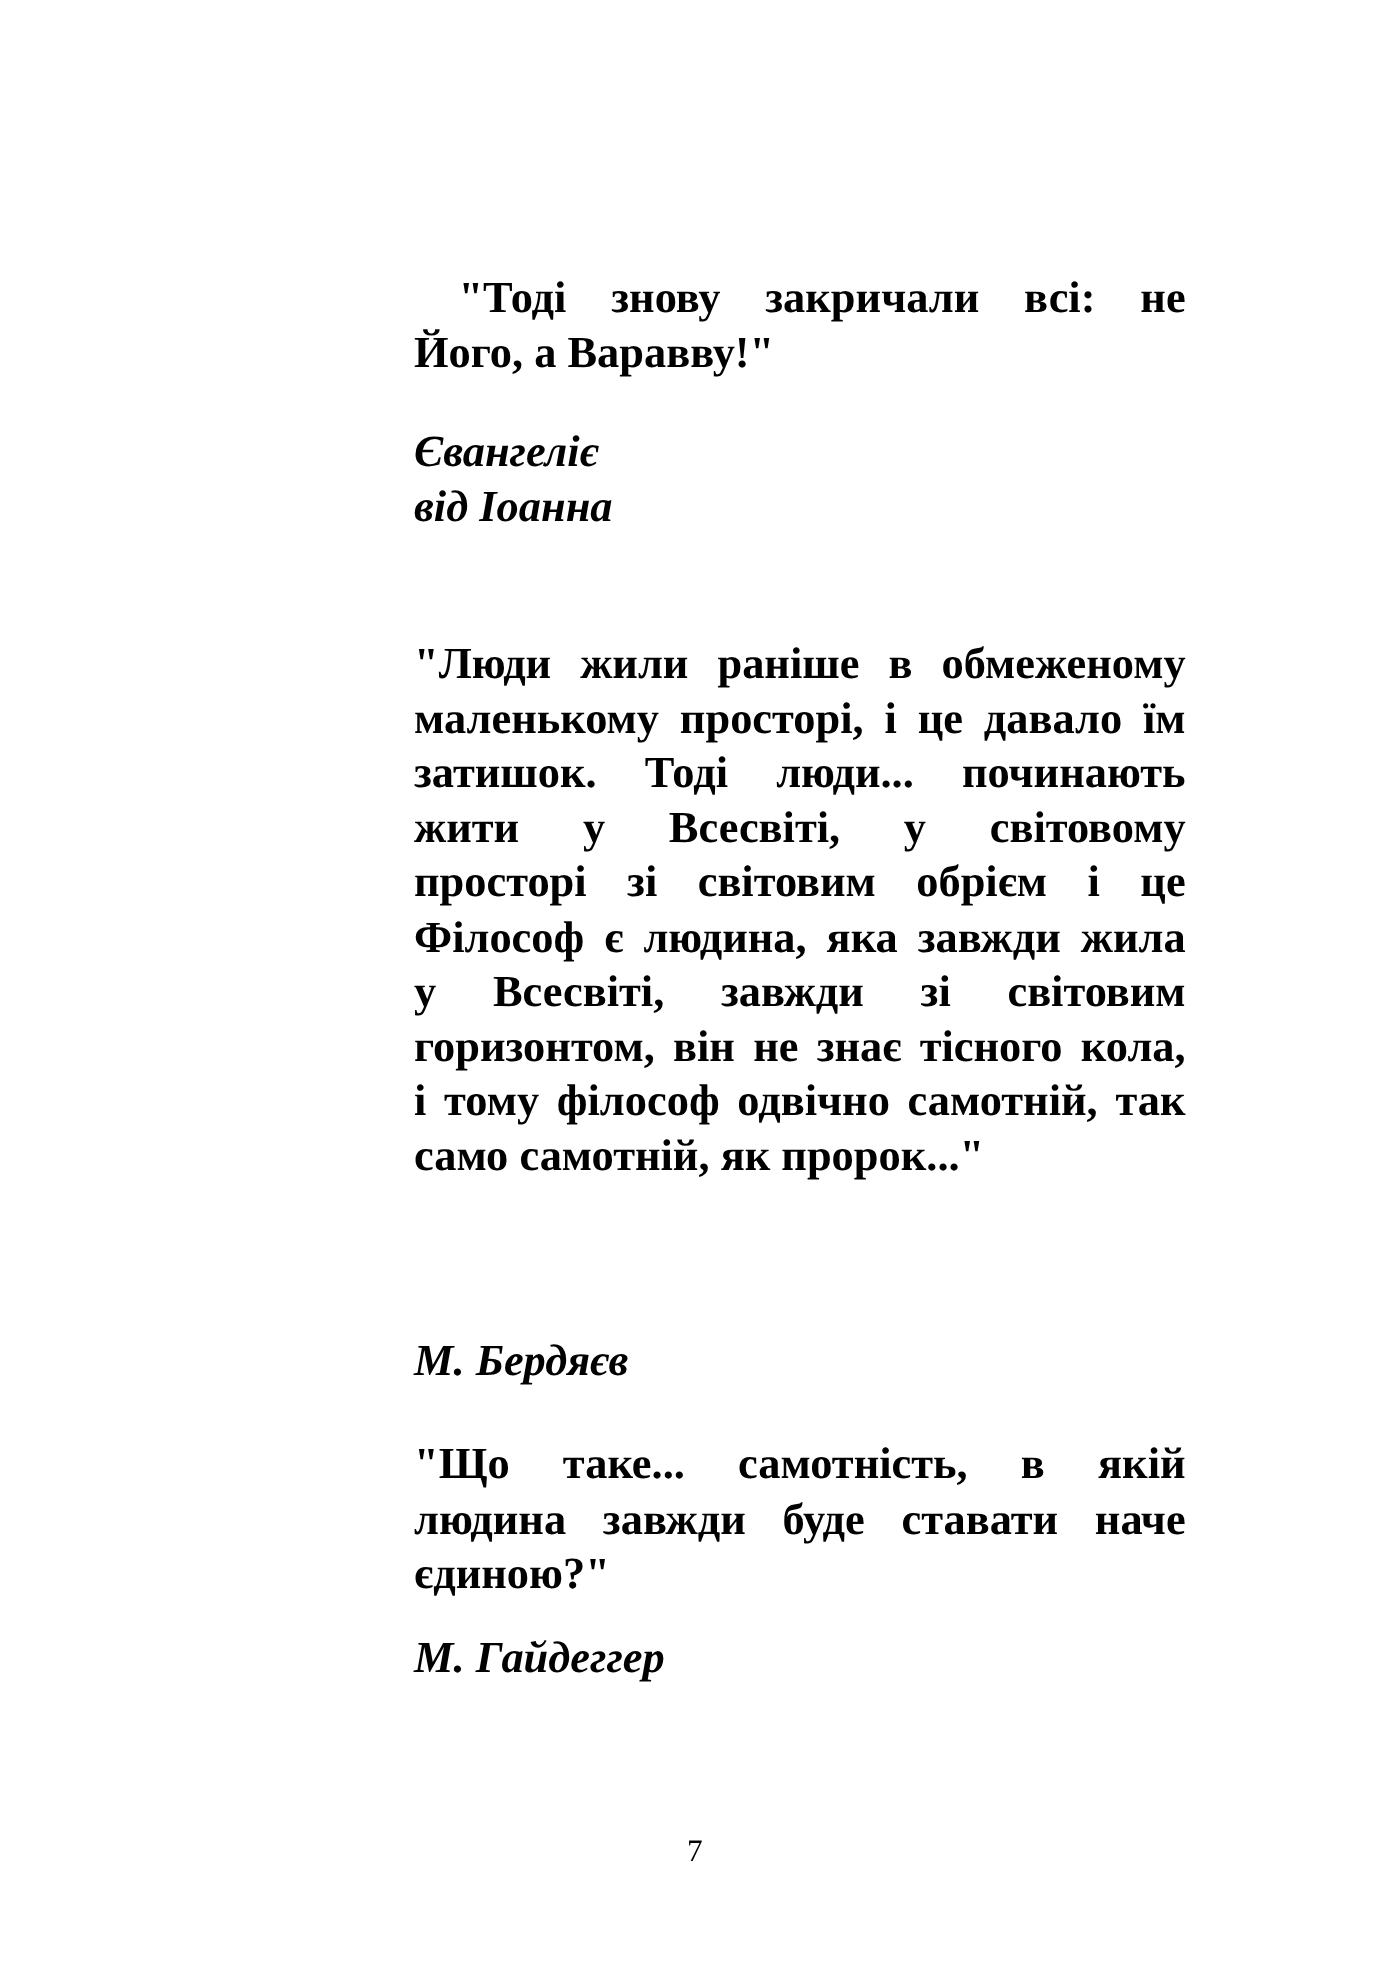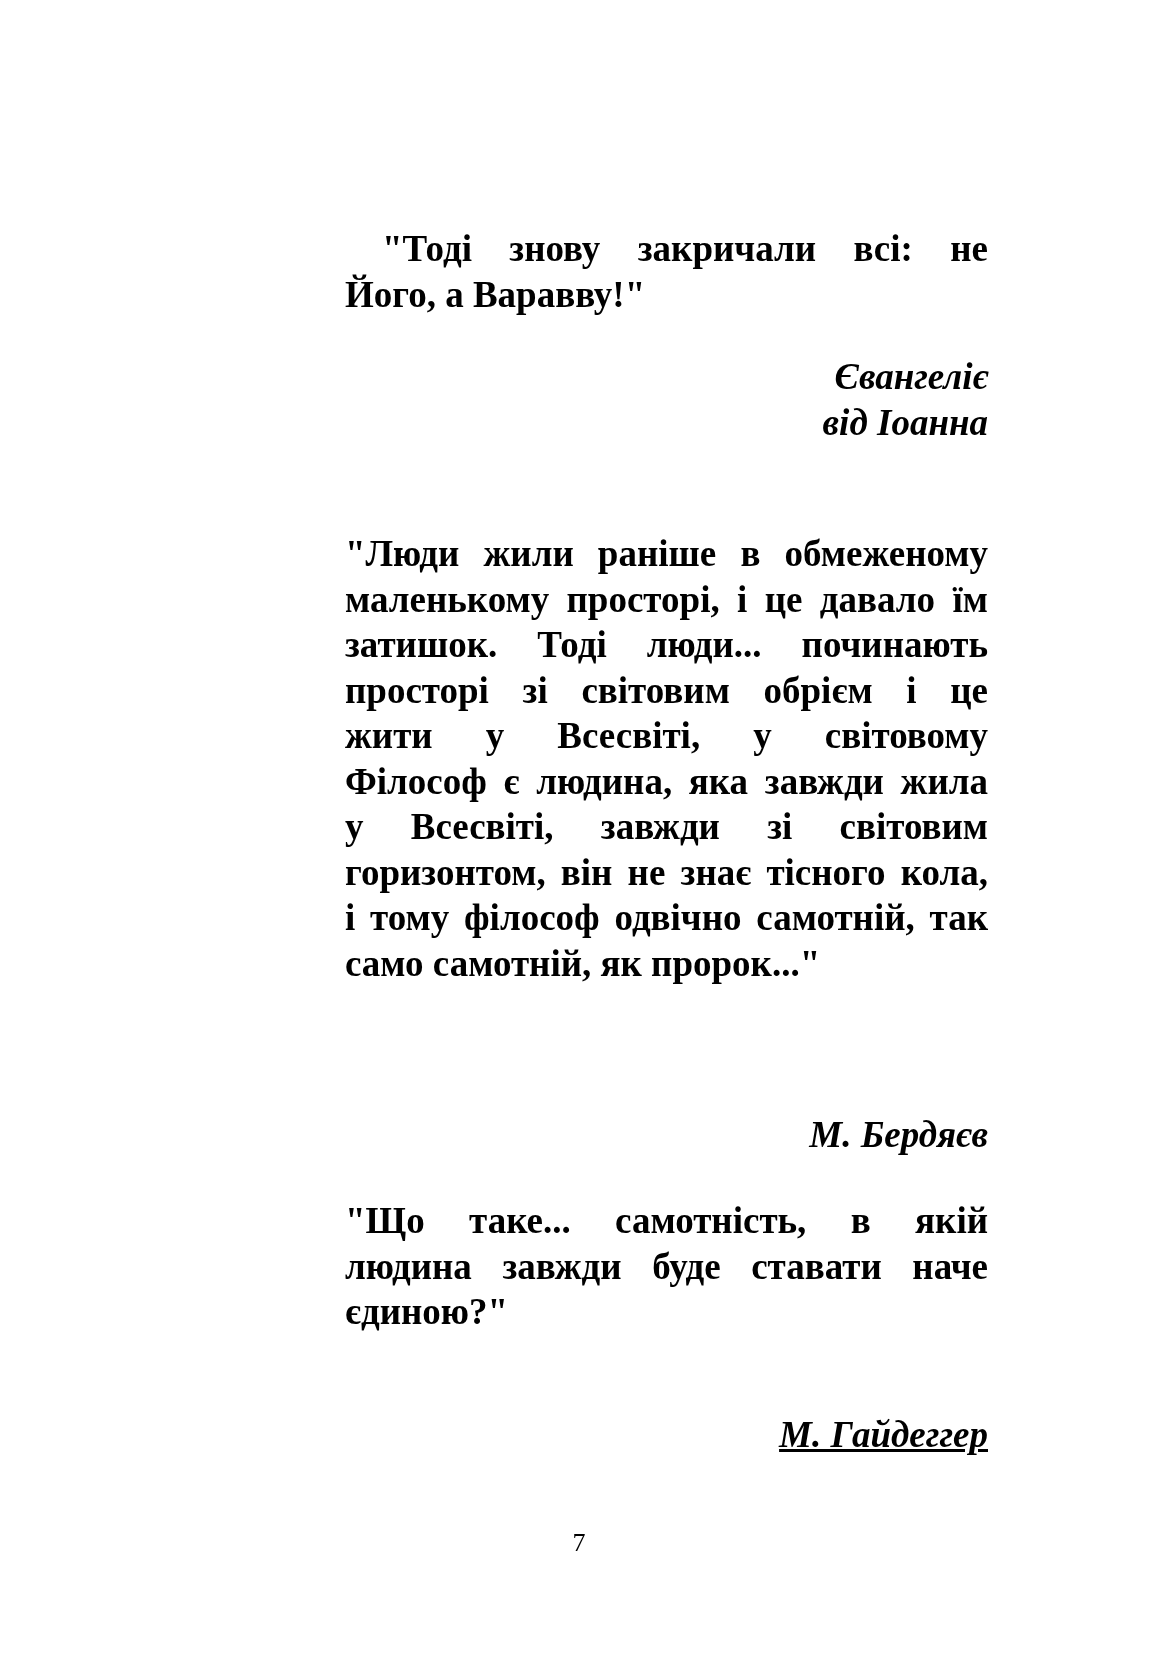--- a/index.html
+++ b/index.html
@@ -44,30 +44,30 @@
       text-align-last: left;
     }
     .quote .line.indent {
       text-indent: 37px;
     }
     .attribution {
       font-weight: bold;
       font-style: italic;
       font-size: 37px;
       line-height: 45.5px;
-      text-align: right;
+      text-align: left;
       margin: 0;
     }
     .attribution .line { display: block; }
     #q1 { top: 226px; }
     #a1 { top: 354px; }
     #q2 { top: 531px; }
     #a2 { top: 1112px; }
     #q3 { top: 1198px; }
-    #a3 { top: 1412px; text-decoration: underline; }
+    #a3 { top: 1359px; }
     .page-number {
       position: absolute;
       left: 0;
       width: 1158px;
       top: 1528px;
       text-align: center;
       font-family: "Liberation Serif", serif;
       font-size: 26px;
       line-height: 30px;
       font-weight: normal;
@@ -84,22 +84,22 @@
   </div>
   <div class="column attribution" id="a1">
     <span class="line">Євангеліє</span>
     <span class="line">від Іоанна</span>
   </div>
 
   <div class="column quote" id="q2">
     <span class="line">"Люди жили раніше в обмеженому</span>
     <span class="line">маленькому просторі, і це давало їм</span>
     <span class="line">затишок. Тоді люди... починають</span>
+    <span class="line">жити у Всесвіті, у світовому</span>
     <span class="line">просторі зі світовим обрієм і це</span>
-    <span class="line">жити у Всесвіті, у світовому</span>
     <span class="line">Філософ є людина, яка завжди жила</span>
     <span class="line">у Всесвіті, завжди зі світовим</span>
     <span class="line">горизонтом, він не знає тісного кола,</span>
     <span class="line">і тому філософ одвічно самотній, так</span>
     <span class="line last">само самотній, як пророк..."</span>
   </div>
   <div class="column attribution" id="a2">
     <span class="line">М. Бердяєв</span>
   </div>
 

